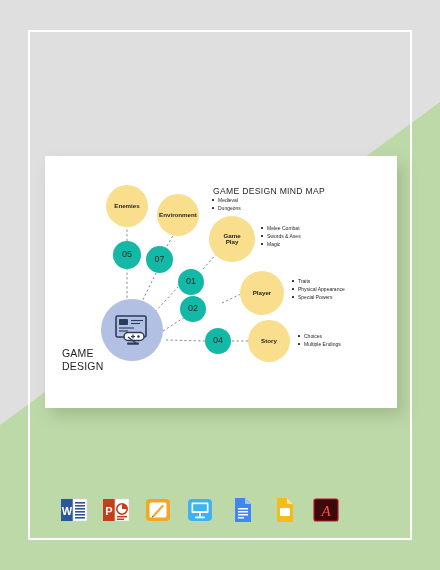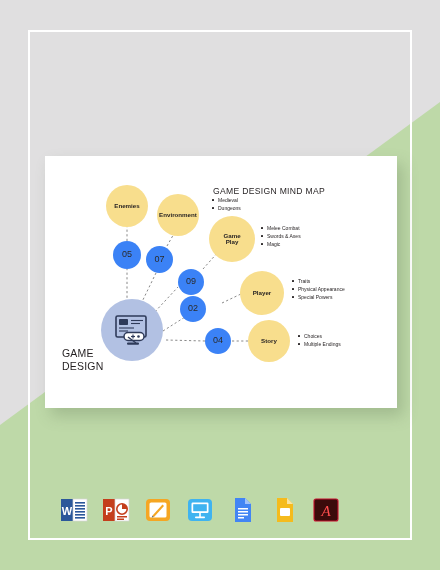--- a/index.html
+++ b/index.html
@@ -33,21 +33,21 @@
     white-space:nowrap;
   }
 
   
   .node{
     position:absolute;border-radius:50%;
     display:flex;align-items:center;justify-content:center;
     text-align:center;line-height:1.05;
   }
   .node-topic{background:#f8de8d;color:#231f20;font-weight:700;font-size:6.2px;}
-  .node-num{background:#3b82f6;color:#2b2b2b;font-weight:400;font-size:9px;}
+  .node-num{background:#14b8a6;color:#2b2b2b;font-weight:400;font-size:9px;}
   .node-center{background:#b2c1e3;}
 
   
   .bullets{position:absolute;font-size:5px;color:#231f20;line-height:1.62;}
   .bullets ul{margin:0;padding-left:7px;list-style:none;}
   .bullets li{position:relative;white-space:nowrap;}
   .bullets li:before{
     content:"";position:absolute;left:-6px;top:3.1px;
     width:1.7px;height:1.7px;background:#231f20;border-radius:50%;
   }
@@ -123,21 +123,21 @@
       <li>Medieval</li>
       <li>Dungeons</li>
     </ul>
   </div>
 
   <div class="node node-topic" style="left:209px;top:216px;width:46px;height:46px;flex-direction:column;">
     <span>Game</span>
     <span>Play</span>
   </div>
   <div class="node node-num" style="left:178px;top:269px;width:26px;height:26px;">
-    <span>09</span>
+    <span>01</span>
   </div>
   <div class="bullets" style="left:260px;top:224px;">
     <ul>
       <li>Melee Combat</li>
       <li>Swords &amp; Axes</li>
       <li>Magic</li>
     </ul>
   </div>
 
   <div class="node node-topic" style="left:240px;top:271px;width:44px;height:44px;">

